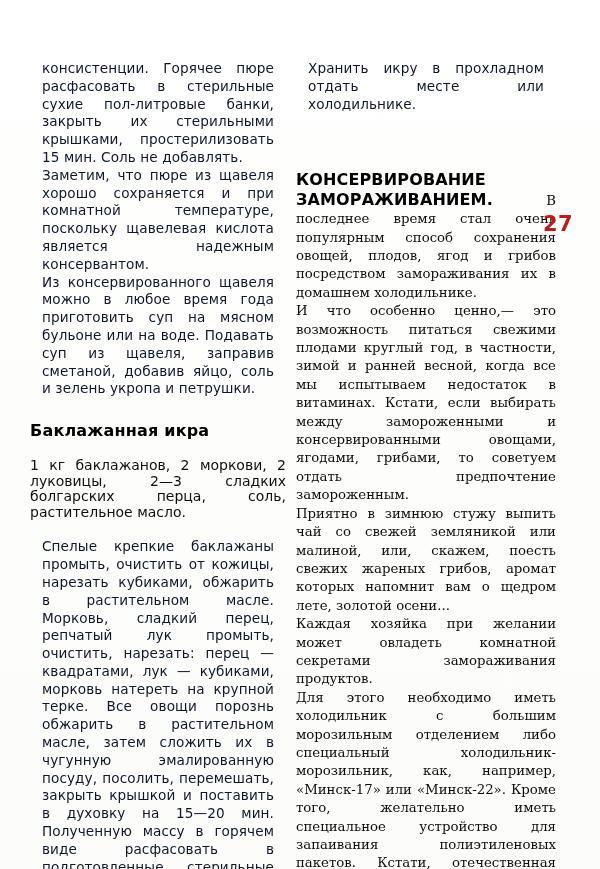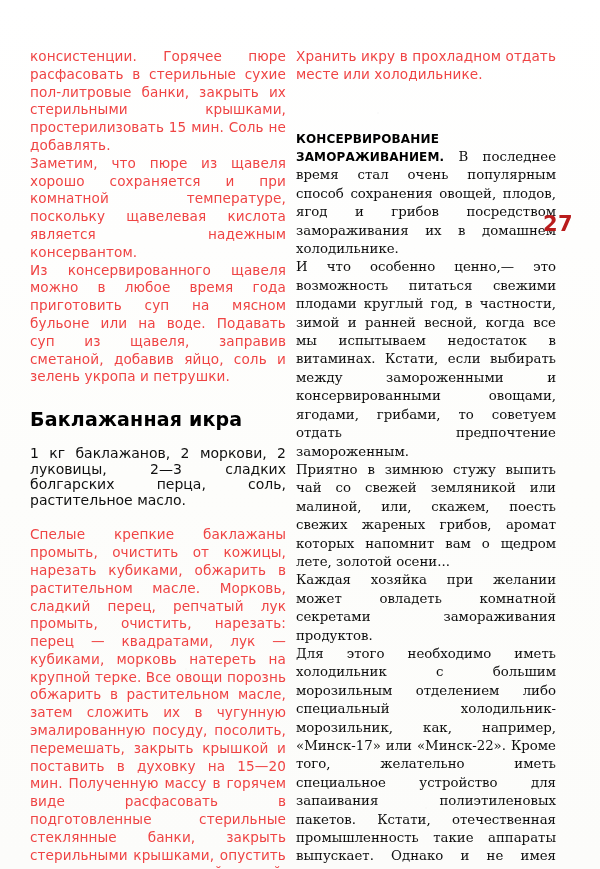--- a/index.html
+++ b/index.html
@@ -47,29 +47,29 @@
   .col-right { left: 296px; width: 260px; }
 
   
   .sans-body {
     font-family: "DejaVu Sans", sans-serif;
     font-size: 13.6px;
     line-height: 17.8px;
     text-align: justify;
     text-justify: inter-word;
     letter-spacing: 0.1px;
-    color: #ef4444;
-    margin: 0;
+    color: #0f172a;
+    margin: 12px;
   }
   .sans-body p { margin: 0; }
   
 
   .recipe-title {
     font-family: "DejaVu Sans", sans-serif;
-    font-size: 19px;
+    font-size: 16px;
     font-weight: bold;
     line-height: 18px;
     letter-spacing: 0.2px;
     color: #000000;
     margin: 24px 0 0 0;
   }
 
   .ingredients {
     font-family: "DejaVu Sans", sans-serif;
     font-size: 14px;
@@ -78,21 +78,21 @@
     text-justify: inter-word;
     color: #101010;
     margin: 18px 0 0 0;
   }
 
   .spacer-para { margin-top: 17.8px; }
 
   
   .section-head {
     font-family: "DejaVu Sans", sans-serif;
-    font-size: 12px;
+    font-size: 16px;
     font-weight: bold;
     line-height: 18.4px;
     letter-spacing: 0.15px;
     color: #000000;
   }
   .serif-body {
     font-family: "DejaVu Serif", serif;
     font-size: 13.3px;
     line-height: 18.4px;
     text-align: justify;

